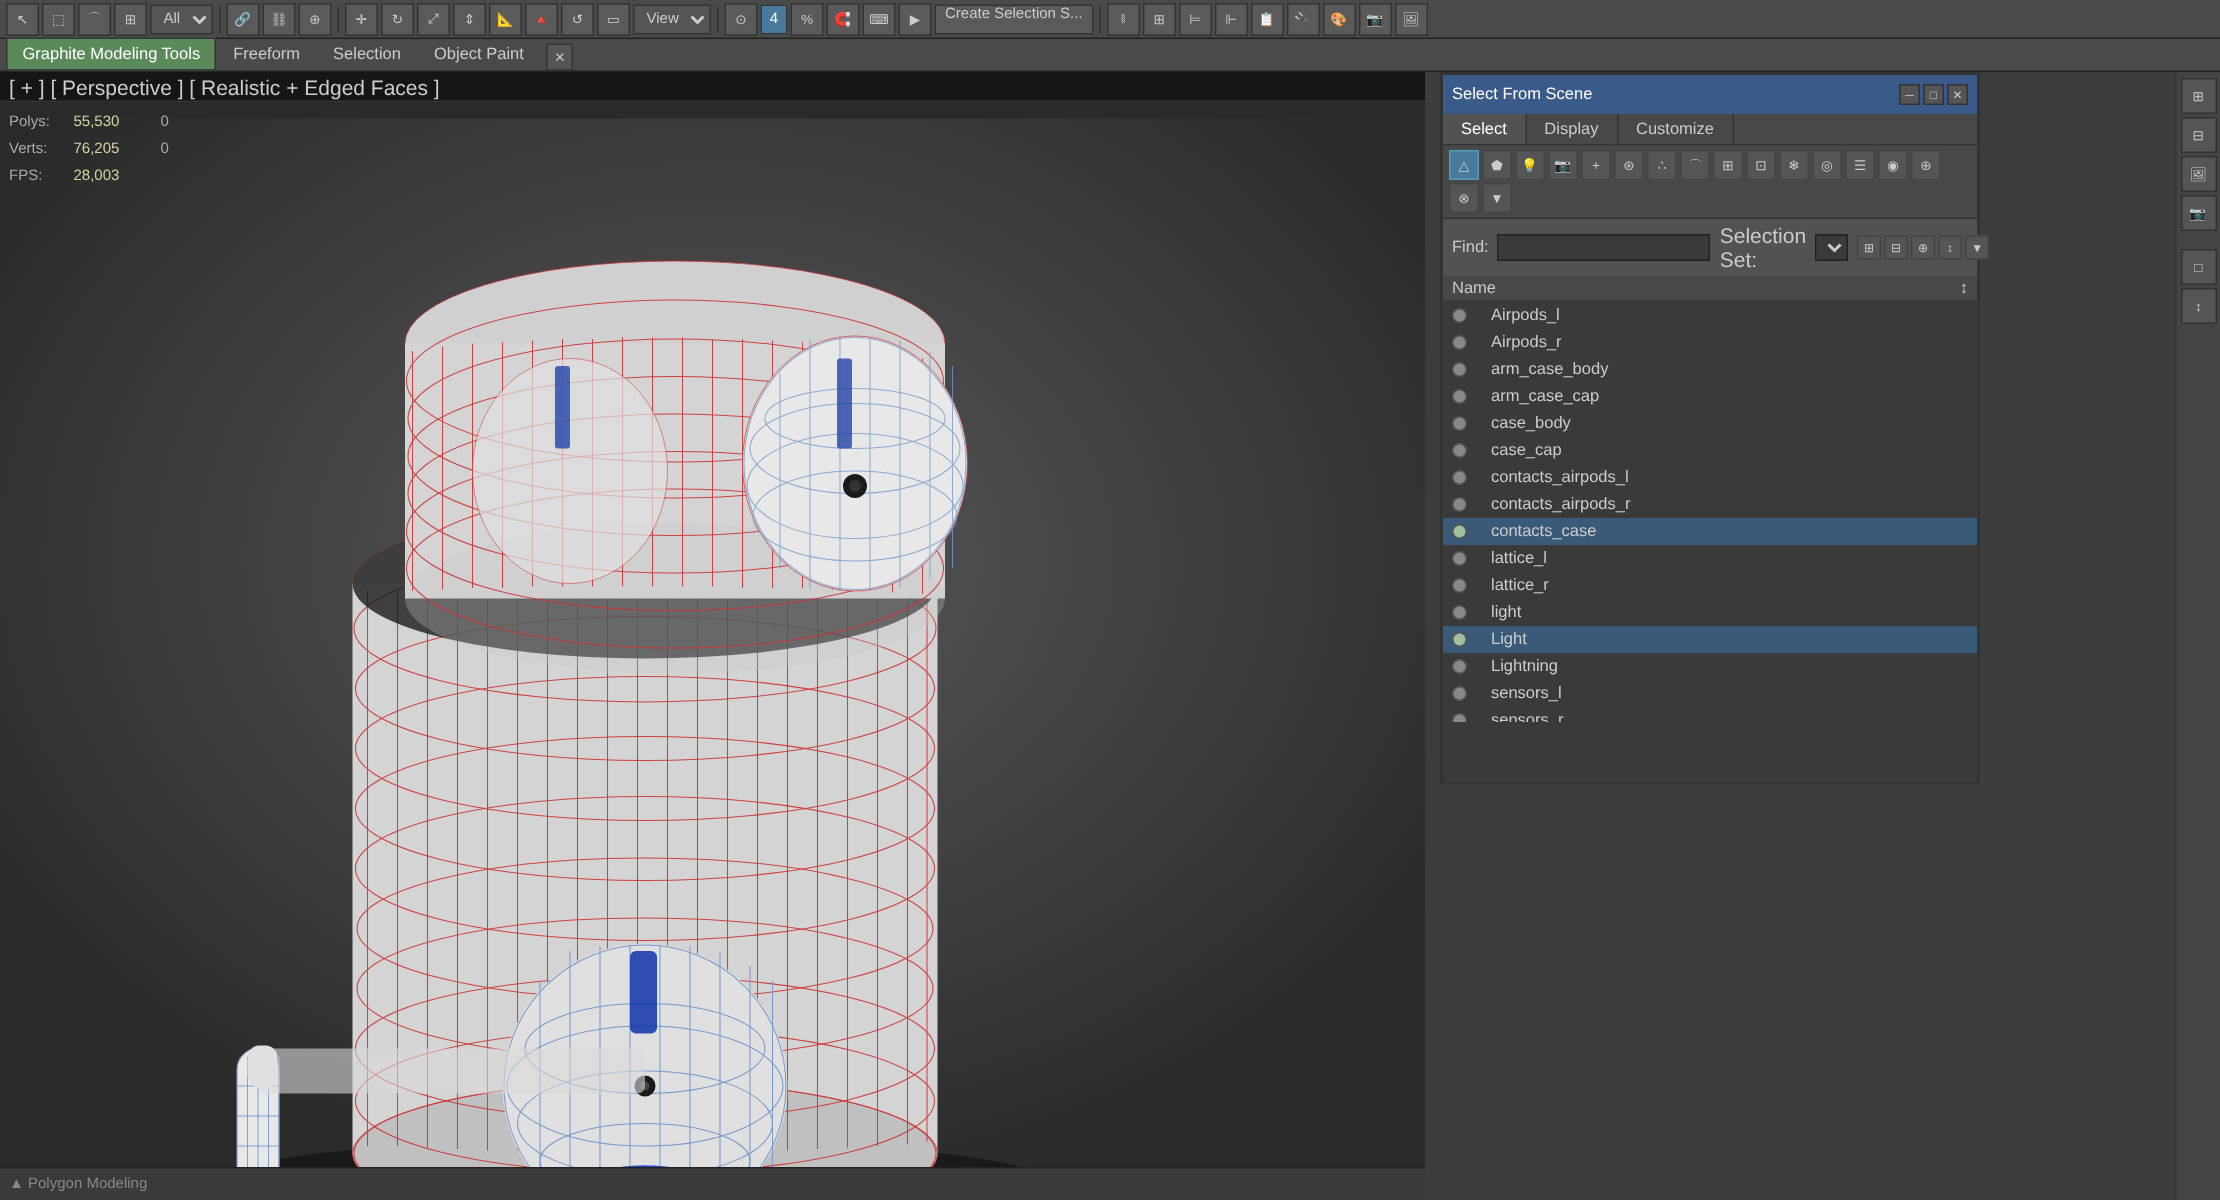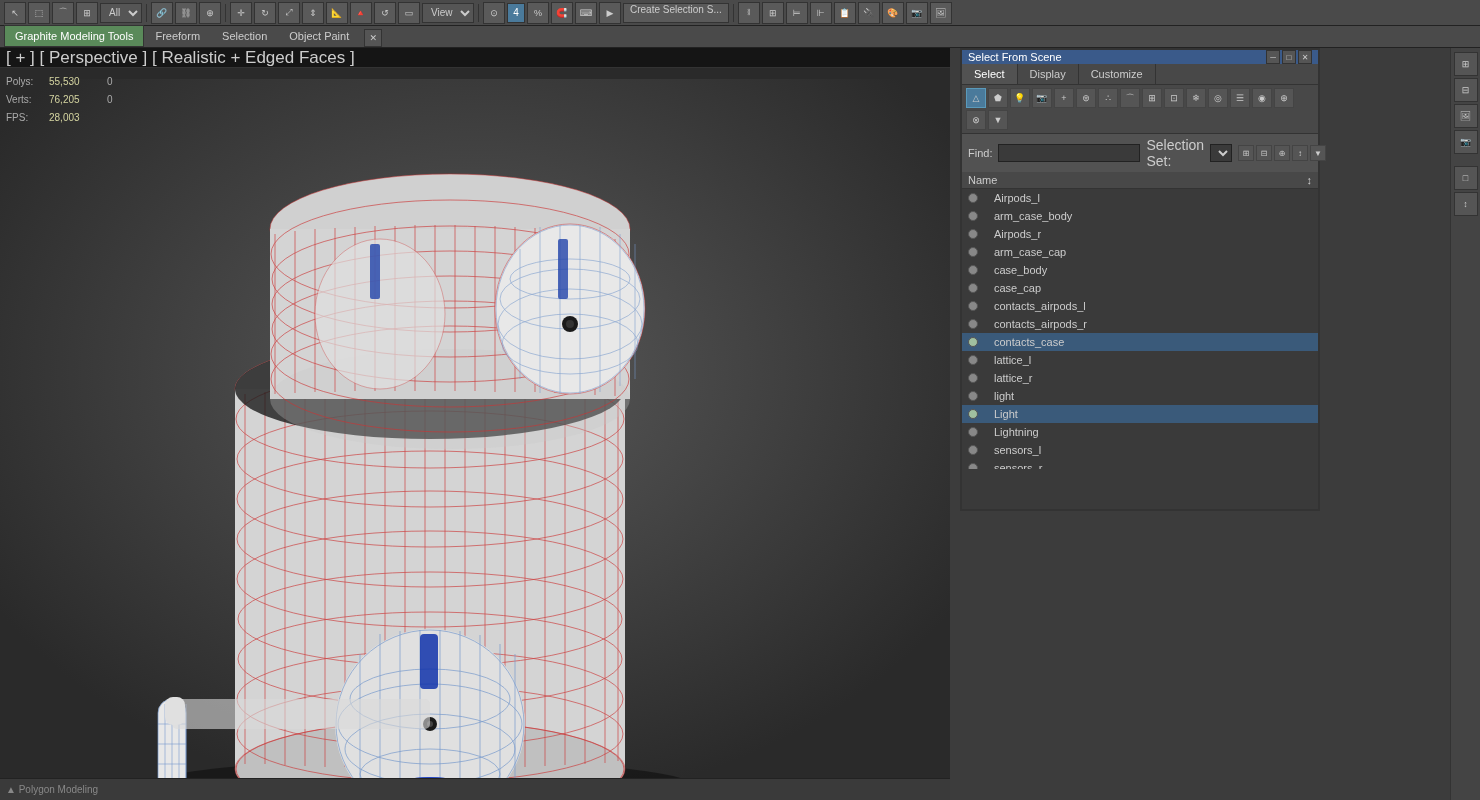--- a/index.html
+++ b/index.html
@@ -99,21 +99,21 @@
       font-size: 9px;
     }
 
     
     #viewport-label {
       width: 950px;
       height: 20px;
       background: rgba(0,0,0,0.5);
       display: flex; align-items: center;
       padding: 0 6px;
-      font-size: 17px;
+      font-size: 14px;
       color: #ccc;
       border-bottom: 1px solid #333;
     }
 
     
     #main-content {
       display: flex;
       width: 100%;
       height: calc(800px - 26px - 22px);
     }
@@ -180,21 +180,21 @@
       position: absolute;
       top: 48px;
       left: 960px;
       width: 360px;
       background: #525252;
       border: 2px solid #333;
       z-index: 100;
     }
     #sfs-titlebar {
       background: #3a5a8a;
-      height: 14px;
+      height: 26px;
       display: flex;
       align-items: center;
       padding: 0 6px;
       font-size: 11px;
       color: white;
       justify-content: space-between;
     }
     #sfs-titlebar-btns {
       display: flex; gap: 2px;
     }
@@ -662,25 +662,25 @@
       </div>
 
       <div id="sfs-list">
 
       <div class="sfs-list-item">
             <div class="sfs-item-dot"></div>
             <span class="sfs-item-name">Airpods_l</span>
           </div>
           <div class="sfs-list-item">
             <div class="sfs-item-dot"></div>
+            <span class="sfs-item-name">Airpods_r</span>
+          </div>
+          <div class="sfs-list-item">
+            <div class="sfs-item-dot"></div>
             <span class="sfs-item-name">arm_case_body</span>
-          </div>
-          <div class="sfs-list-item">
-            <div class="sfs-item-dot"></div>
-            <span class="sfs-item-name">Airpods_r</span>
           </div>
           <div class="sfs-list-item">
             <div class="sfs-item-dot"></div>
             <span class="sfs-item-name">arm_case_cap</span>
           </div>
           <div class="sfs-list-item">
             <div class="sfs-item-dot"></div>
             <span class="sfs-item-name">case_body</span>
           </div>
           <div class="sfs-list-item">

